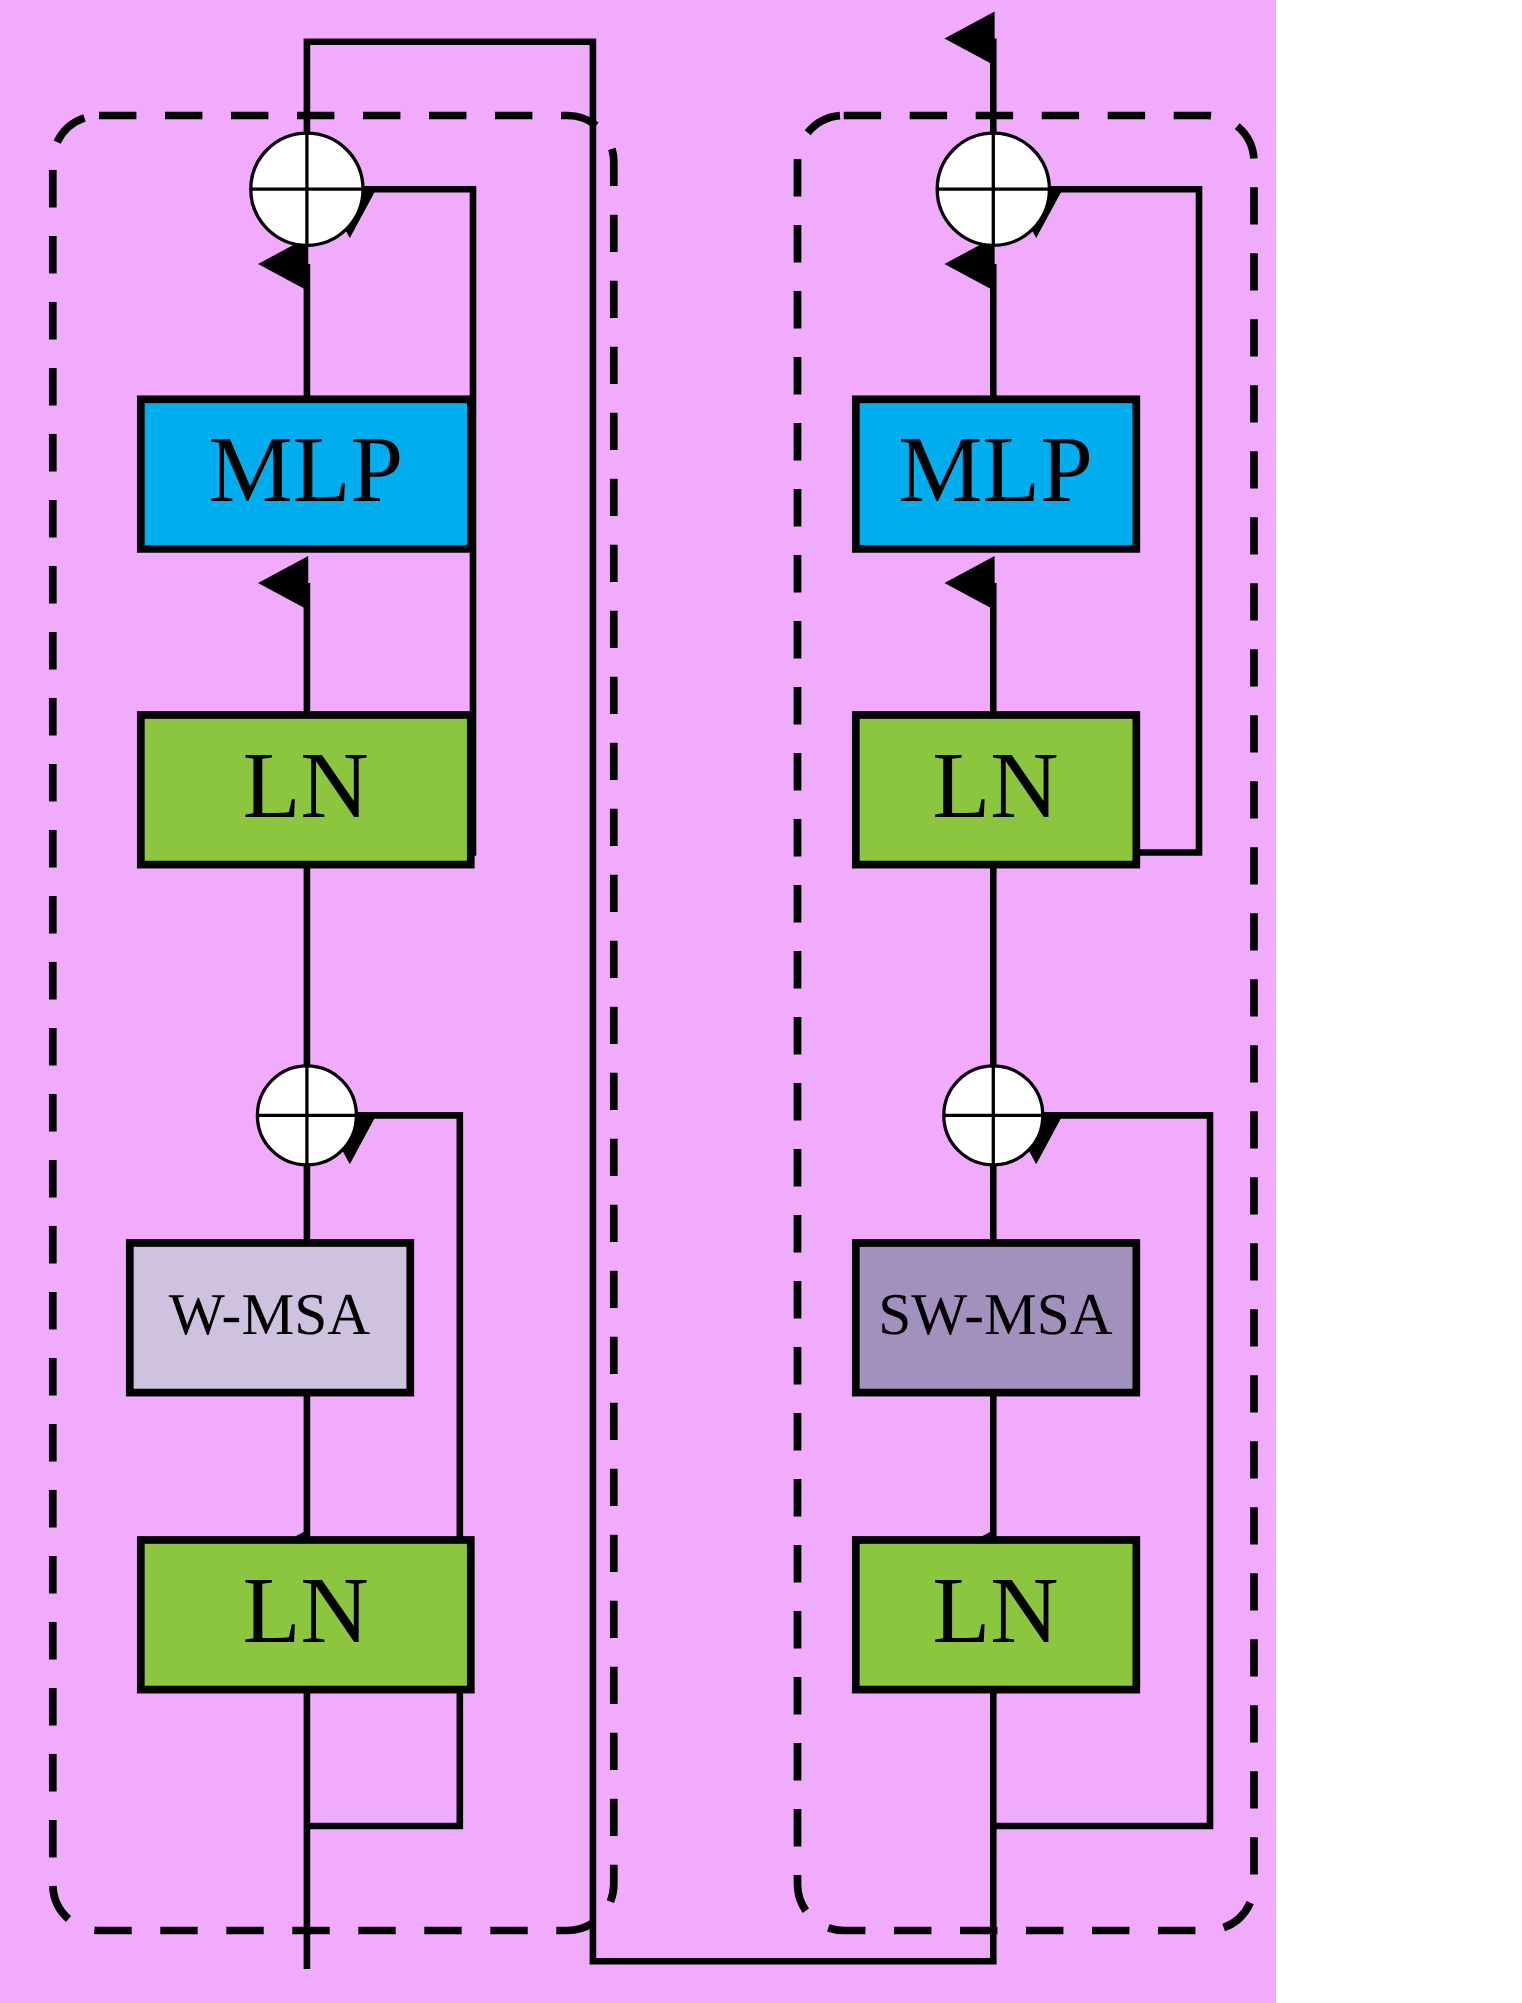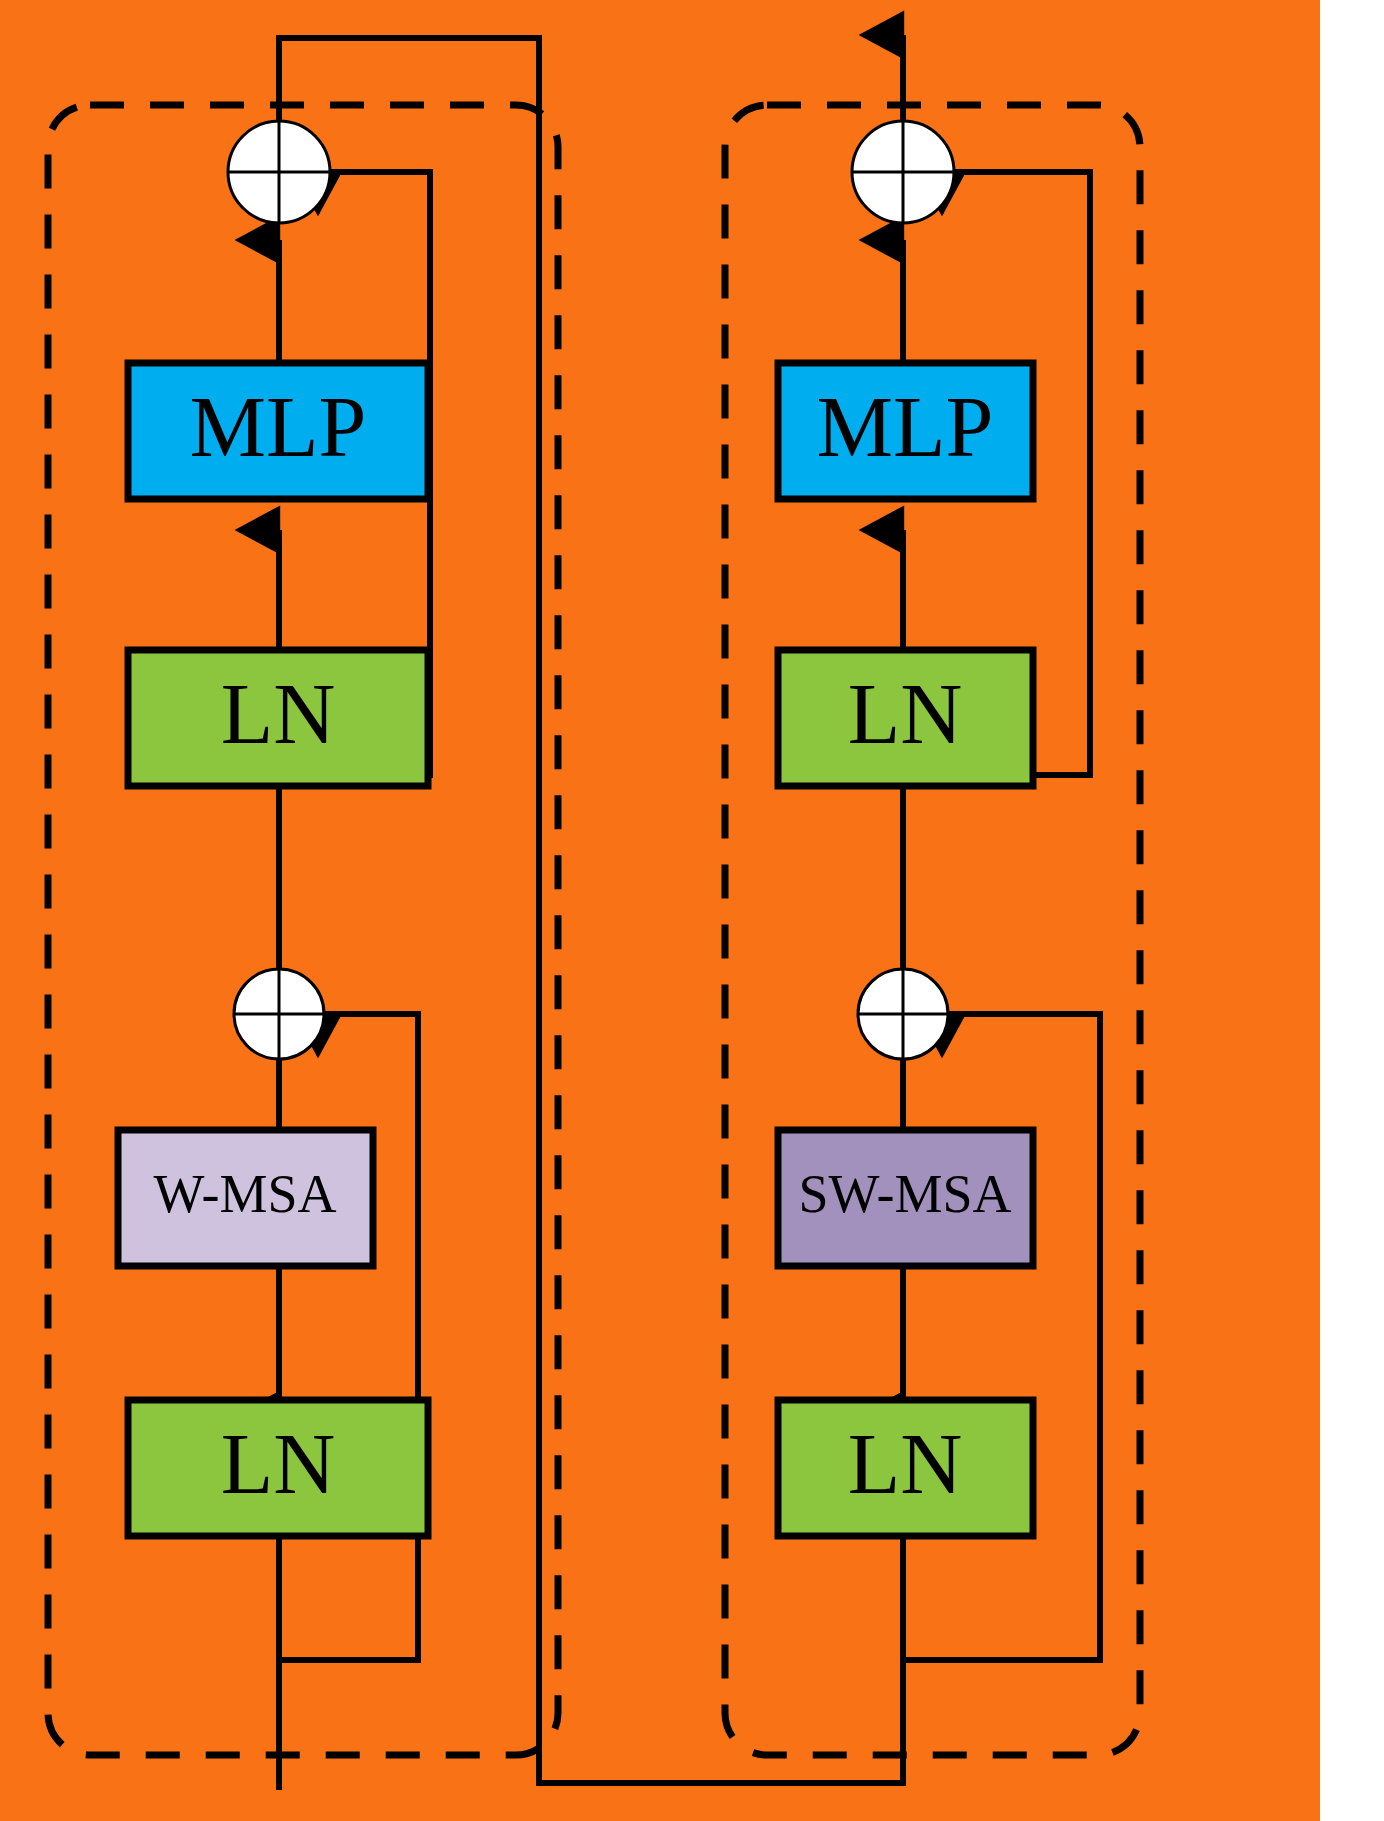--- a/index.html
+++ b/index.html
@@ -1,18 +1,18 @@
 <!DOCTYPE html>
 <html><head>
 <meta charset="utf-8">
 <style>
   html,body{margin:0;padding:0;background:#ffffff;}
   body{width:1384px;height:1821px;overflow:hidden;
        font-family:"Liberation Serif", serif;}
-  #stage{position:relative;width:1320px;height:1821px;background:#f97316;}
+  #stage{position:relative;width:1160px;height:1821px;background:#f0abfc;}
   svg{display:block;}
   .blk-label{font-family:"Liberation Serif", serif;fill:#000;text-anchor:middle;dominant-baseline:middle;}
   .lbl-big{font-size:86px;}
   .lbl-small{font-size:54px;}
   .box-stroke{stroke:#000;stroke-width:7;}
   .wire{stroke:#000;stroke-width:6;fill:none;}
   .circ{fill:#ffffff;stroke:#000;stroke-width:3;}
   .cross{stroke:#000;stroke-width:3;}
   .dashbox{fill:none;stroke:#000;stroke-width:7;stroke-dasharray:34 26;stroke-linecap:butt;}
 </style>

